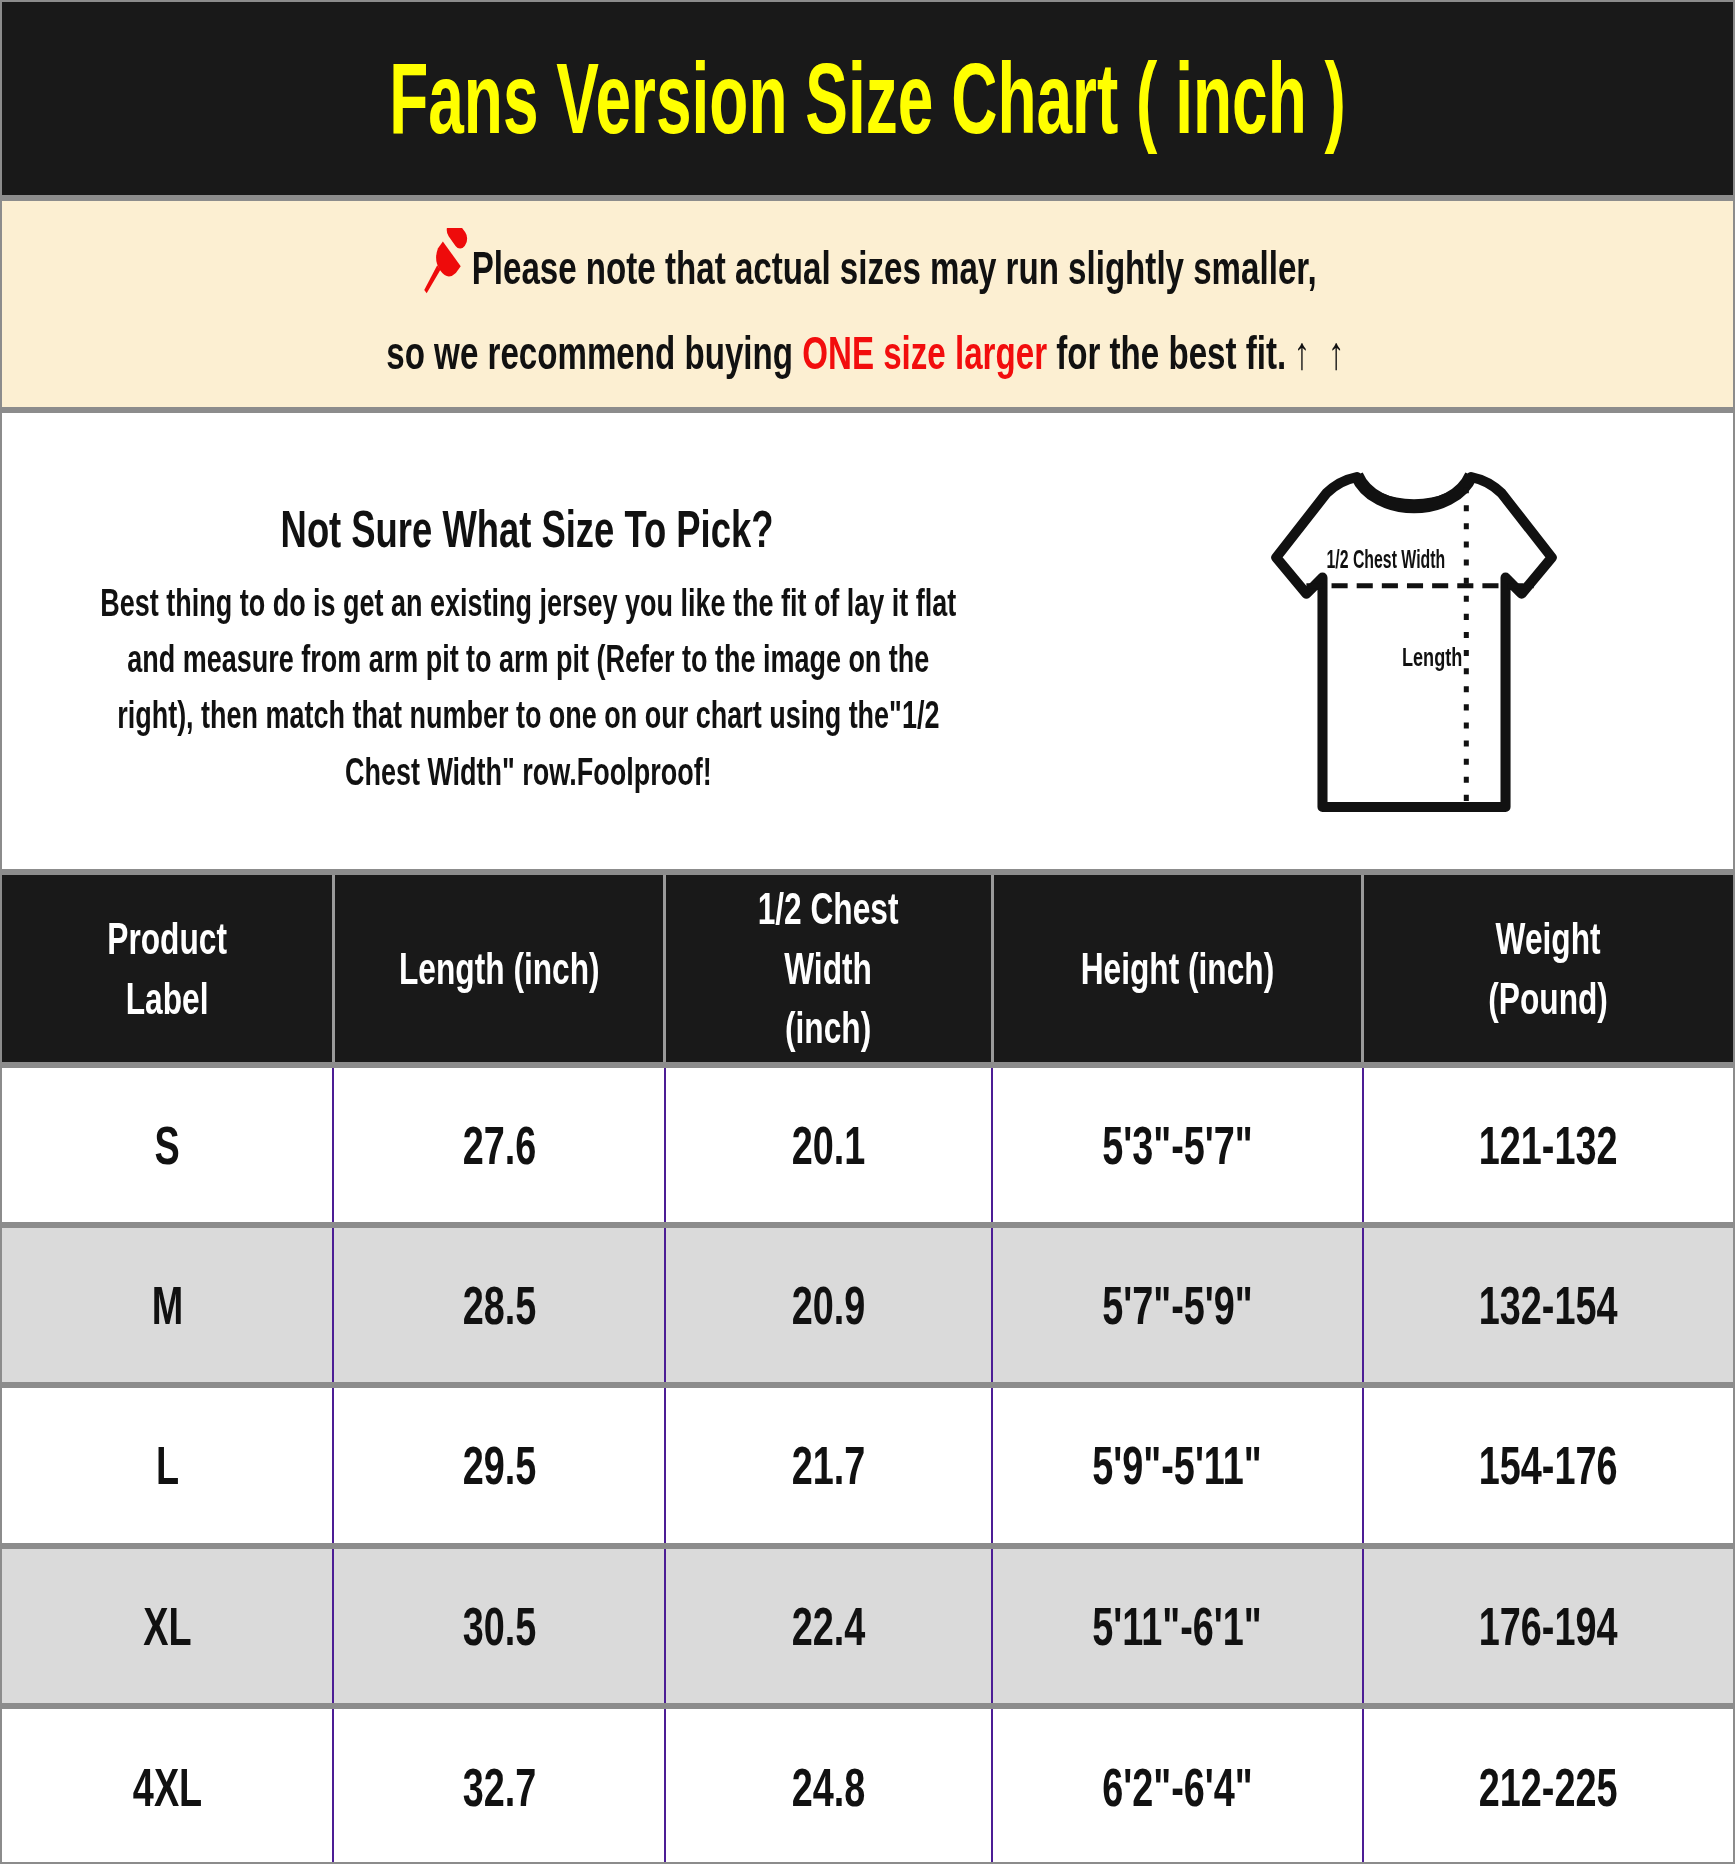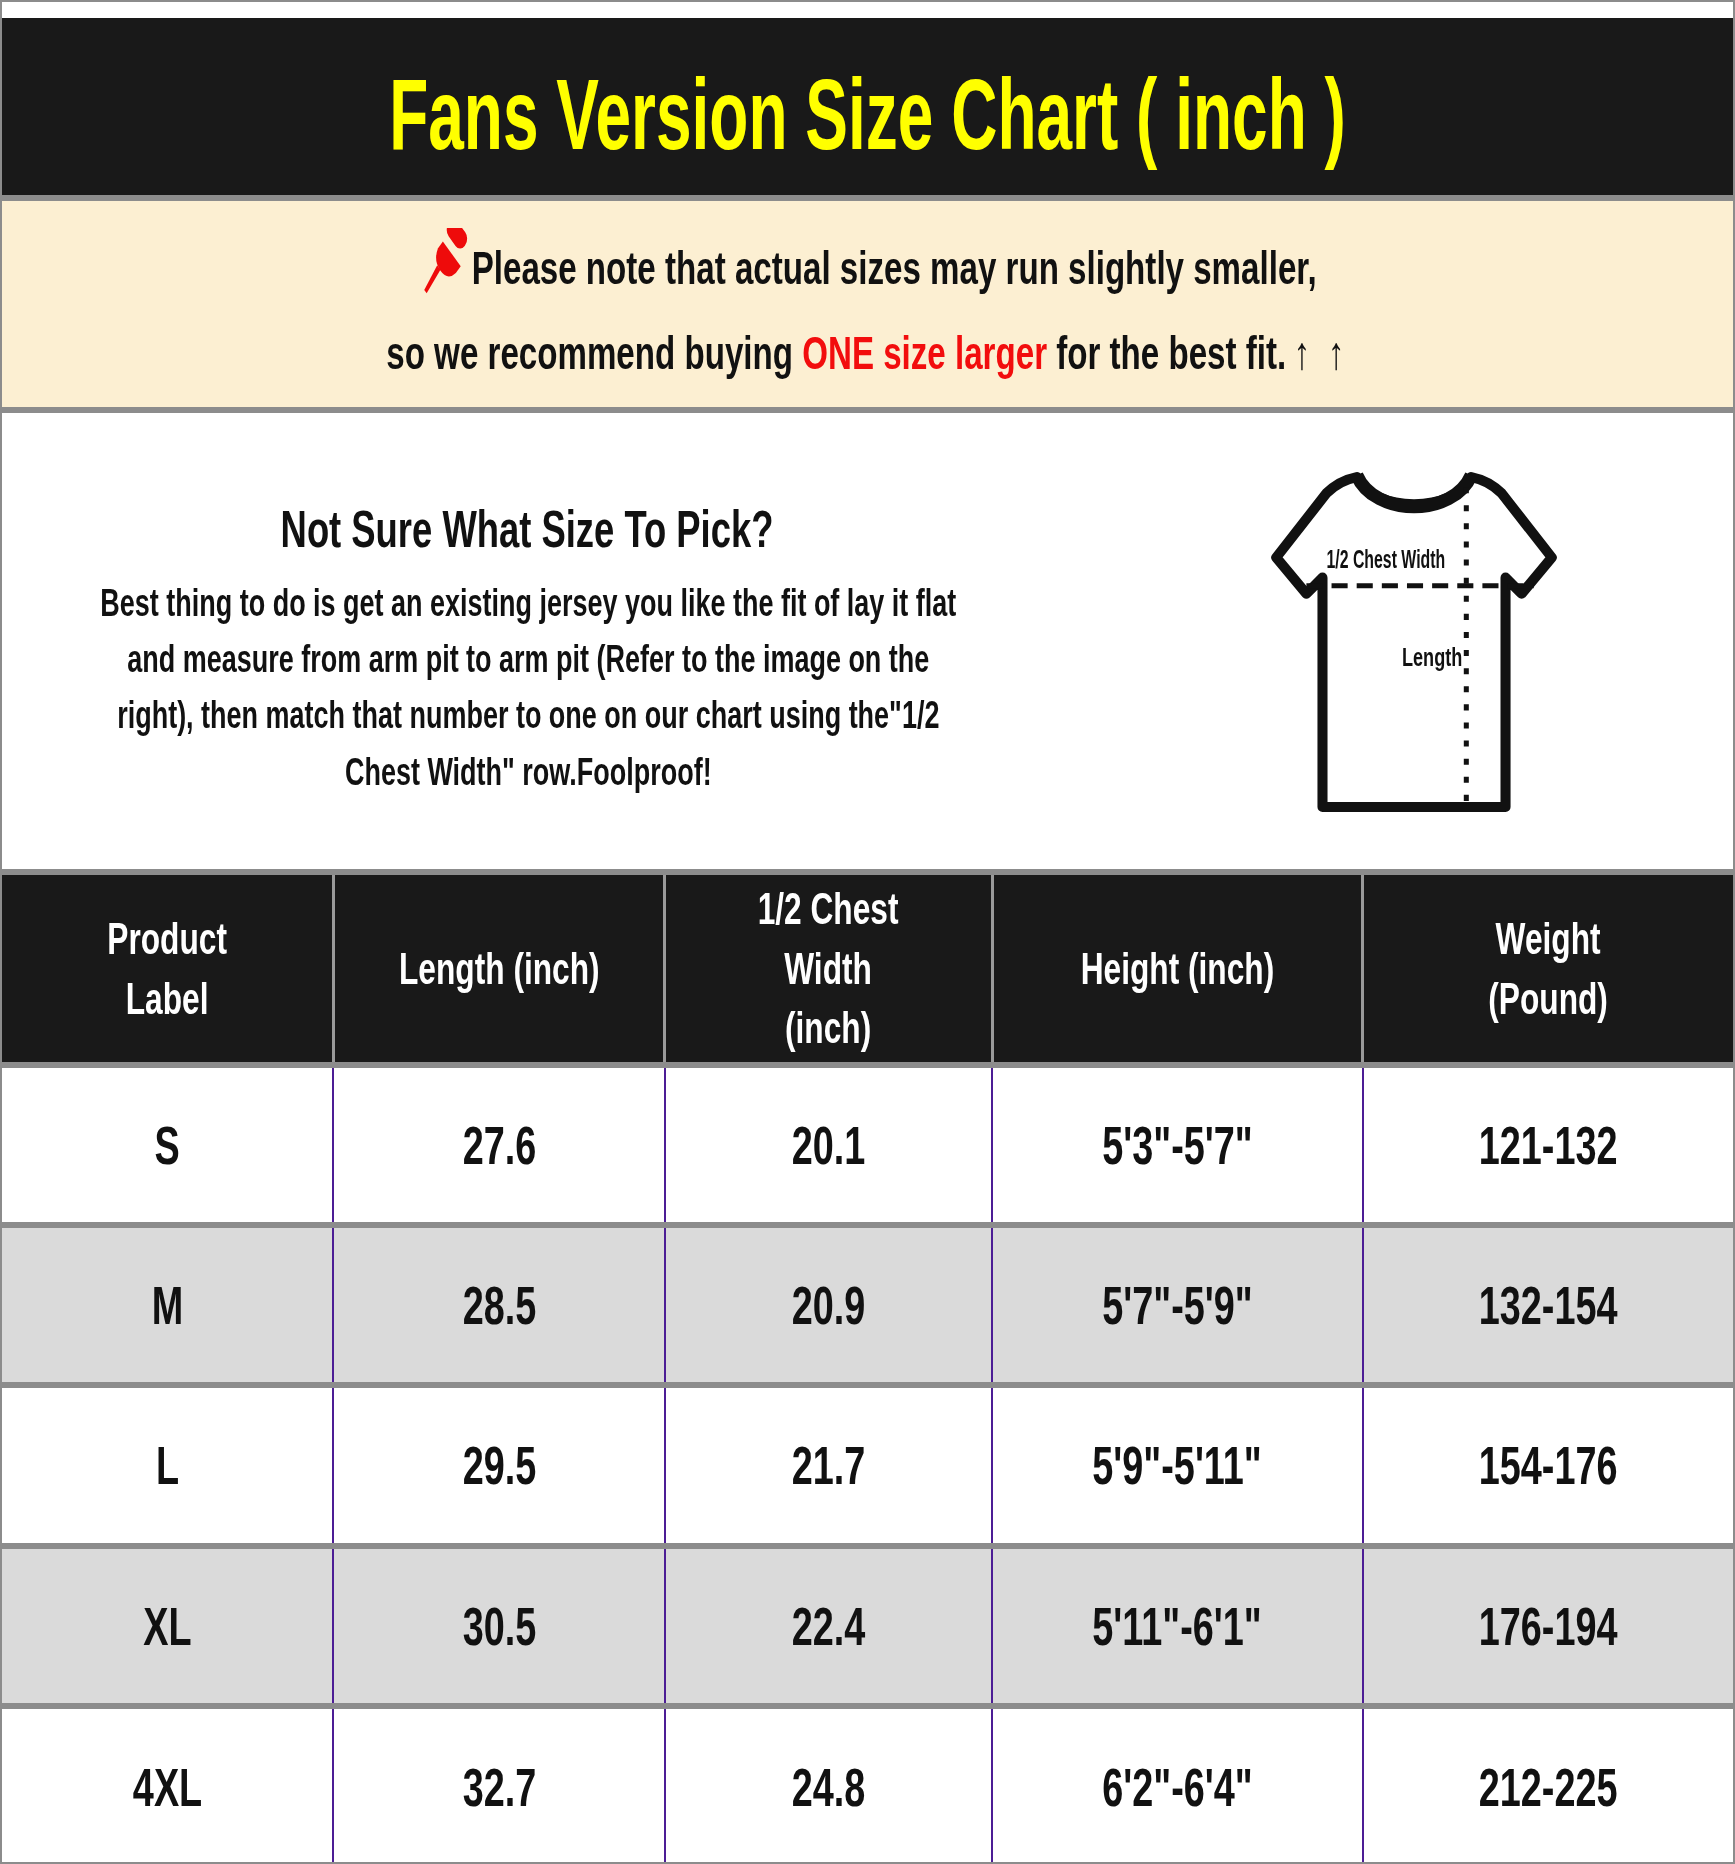--- a/index.html
+++ b/index.html
@@ -3,21 +3,21 @@
 <meta charset="utf-8">
 <style>
   * { margin:0; padding:0; box-sizing:border-box; }
   html,body { background:#ffffff; }
   body { font-family:"Liberation Sans", sans-serif; font-weight:bold; color:#111111; }
 
   .page { position:relative; width:1735px; height:1864px; background:#ffffff;
           border:2px solid #8c8c8c; overflow:hidden; }
 
   
-  .title-bar { position:absolute; top:16px; left:0; width:100%; height:193px;
+  .title-bar { position:absolute; top:0; left:0; width:100%; height:193px;
                background:#191919; display:flex; align-items:center; justify-content:center; }
   .title-text { display:block; width:100%; white-space:nowrap; text-align:center;
                 font-size:100px; color:#ffff00; transform:scaleX(0.64); transform-origin:50% 50%; }
 
   .hdiv { position:absolute; left:0; width:100%; height:6px; background:#8c8c8c; }
   .hdiv1 { top:193px; } .hdiv2 { top:405px; } .hdiv3 { top:867px; }
 
   
   .note-banner { position:absolute; top:199px; left:0; width:100%; height:206px;
                  background:#fcefd2; display:flex; flex-direction:column;

